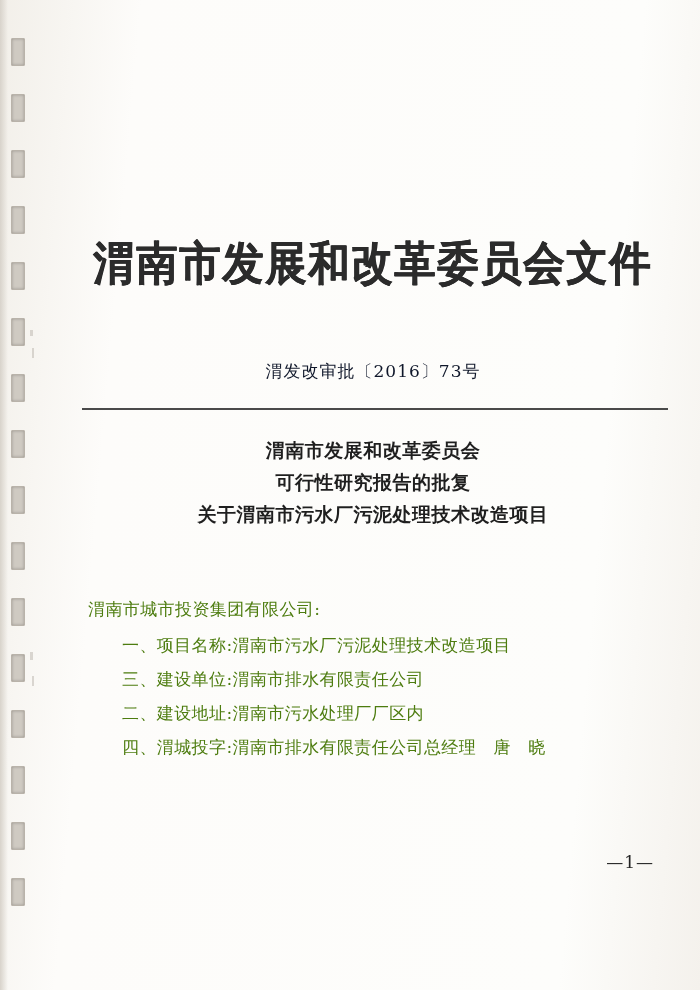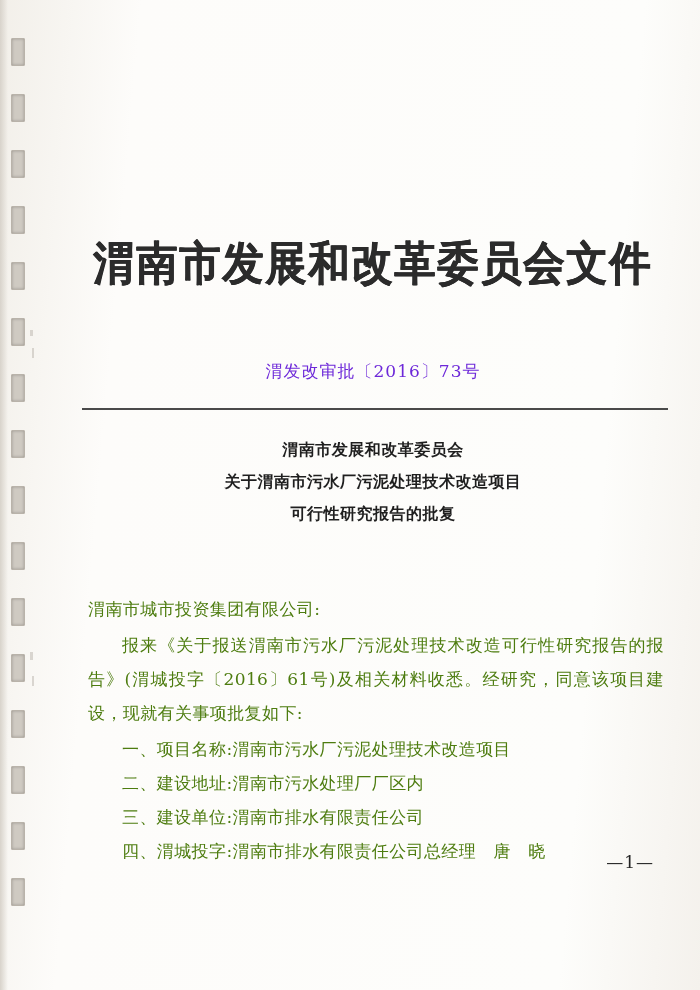--- a/index.html
+++ b/index.html
@@ -75,41 +75,41 @@
     white-space: nowrap;
   }
   .doc-number {
     position: absolute;
     left: 0;
     right: 0;
     top: 360px;
     text-align: center;
     font-size: 17px;
     letter-spacing: 1px;
-    color: #6d28d9;
+    color: #0f172a;
     font-family: "DejaVu Serif", "Liberation Serif", serif;
   }
   .rule {
     position: absolute;
     left: 36px;
     right: 32px;
     top: 408px;
     height: 2px;
     background: #4a4a4a;
   }
   .title-block {
     position: absolute;
     left: 0;
     right: 0;
     top: 434px;
     text-align: center;
     color: #1f1f1f;
     font-family: "DejaVu Serif", "Liberation Serif", serif;
     font-weight: bold;
-    font-size: 16px;
+    font-size: 19px;
     line-height: 32px;
     letter-spacing: 0.5px;
   }
   .title-block div { white-space: nowrap; }
   .body-block {
     position: absolute;
     left: 42px;
     right: 36px;
     top: 592px;
     color: #4d7c0f;
@@ -184,38 +184,37 @@
   <div class="content">
 
     <div class="masthead">渭南市发展和改革委员会文件</div>
 
     <div class="doc-number">渭发改审批〔2016〕73号</div>
 
     <div class="rule"></div>
 
     <div class="title-block">
       <div>渭南市发展和改革委员会</div>
+      <div>可行性研究报告的批复</div>
       <div>关于渭南市污水厂污泥处理技术改造项目</div>
-      <div>可行性研究报告的批复</div>
     </div>
 
     <div class="body-block">
       <div class="addressee">渭南市城市投资集团有限公司:</div>
 
-      <div class="para">报来《关于报送渭南市污水厂污泥处理技术改造可行性研究报告的报告》(渭城投字〔2016〕61号)及相关材料收悉。经研究，同意该项目建设，现就有关事项批复如下:</div>
 
       <div class="items">
         <div class="item">
           <span class="label">一、项目名称:</span><span>渭南市污水厂污泥处理技术改造项目</span>
         </div>
         <div class="item">
+          <span class="label">三、建设单位:</span><span>渭南市排水有限责任公司</span>
+        </div>
+        <div class="item">
           <span class="label">二、建设地址:</span><span>渭南市污水处理厂厂区内</span>
-        </div>
-        <div class="item">
-          <span class="label">三、建设单位:</span><span>渭南市排水有限责任公司</span>
         </div>
         <div class="item">
           <span class="label">四、渭城投字:</span><span>渭南市排水有限责任公司总经理　唐　晓</span>
         </div>
       </div>
     </div>
 
     <div class="page-number">—1—</div>
   </div>
 </div>

